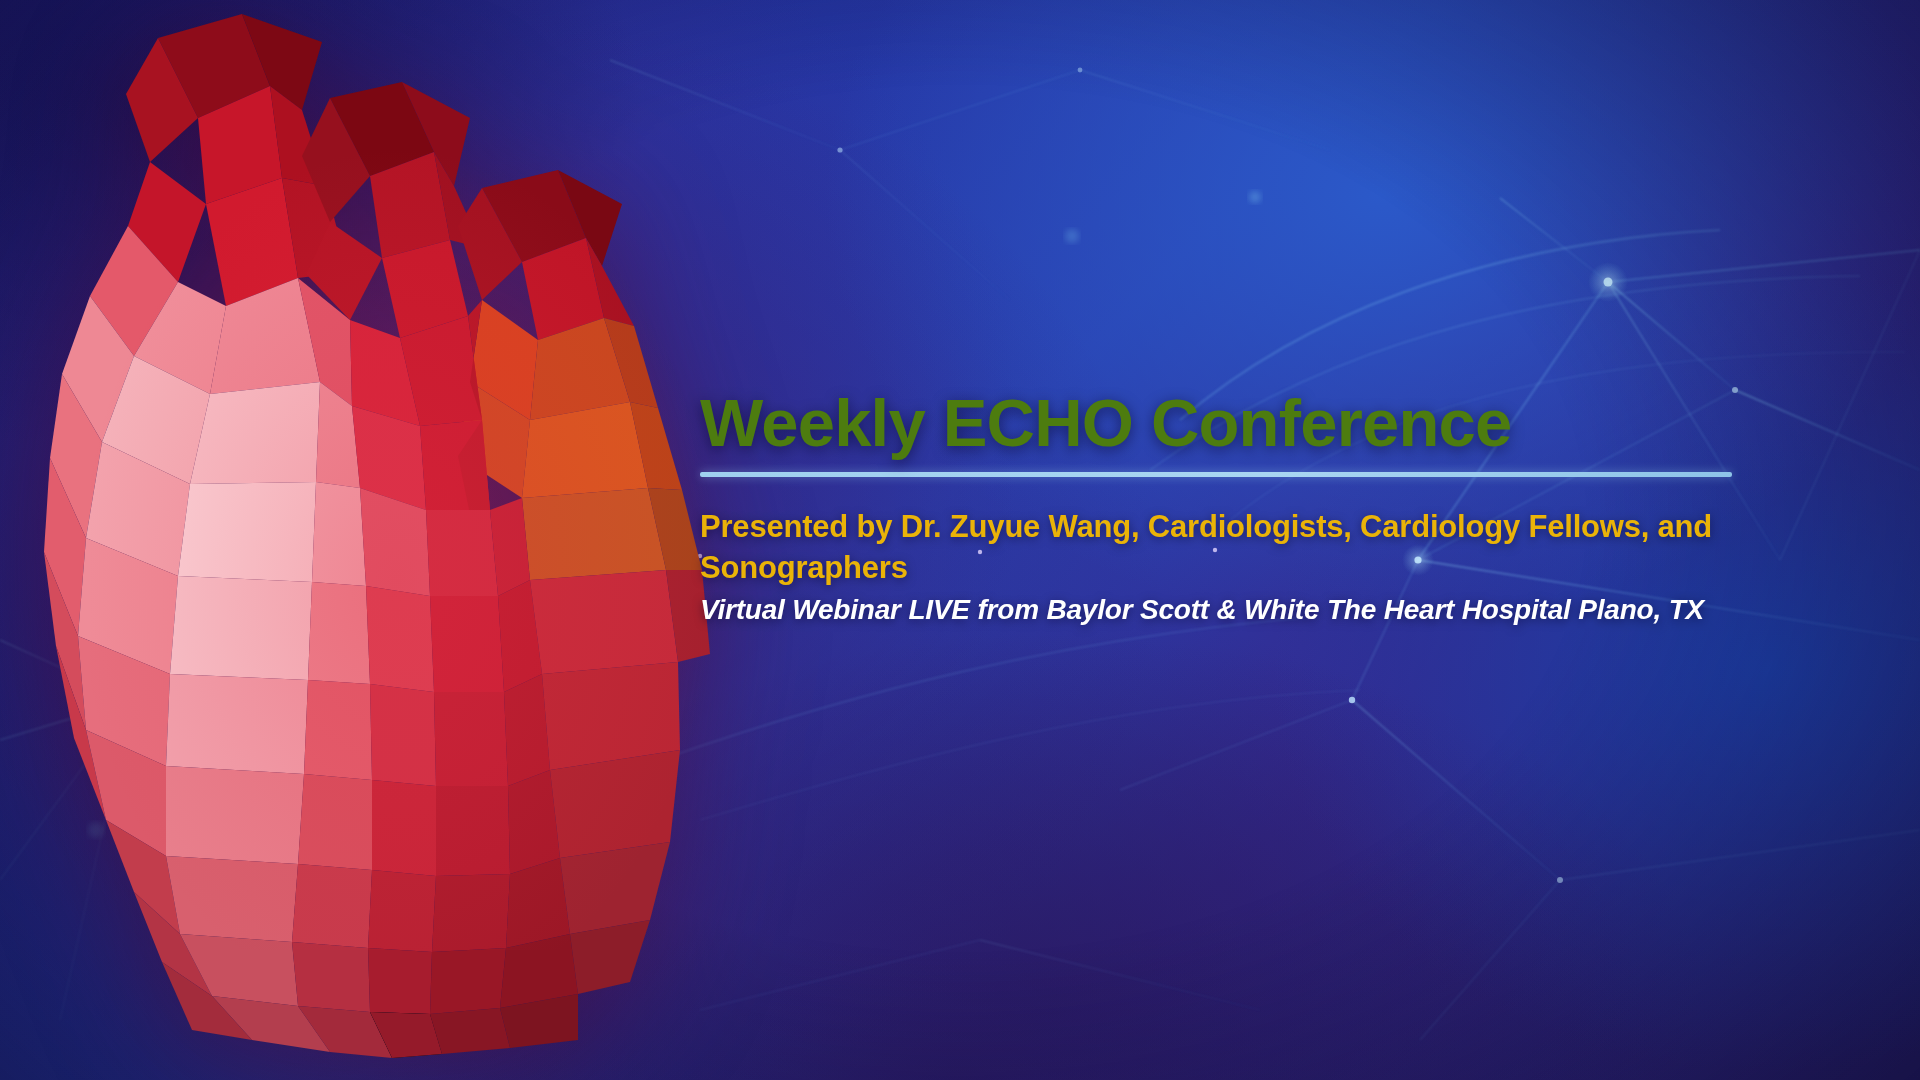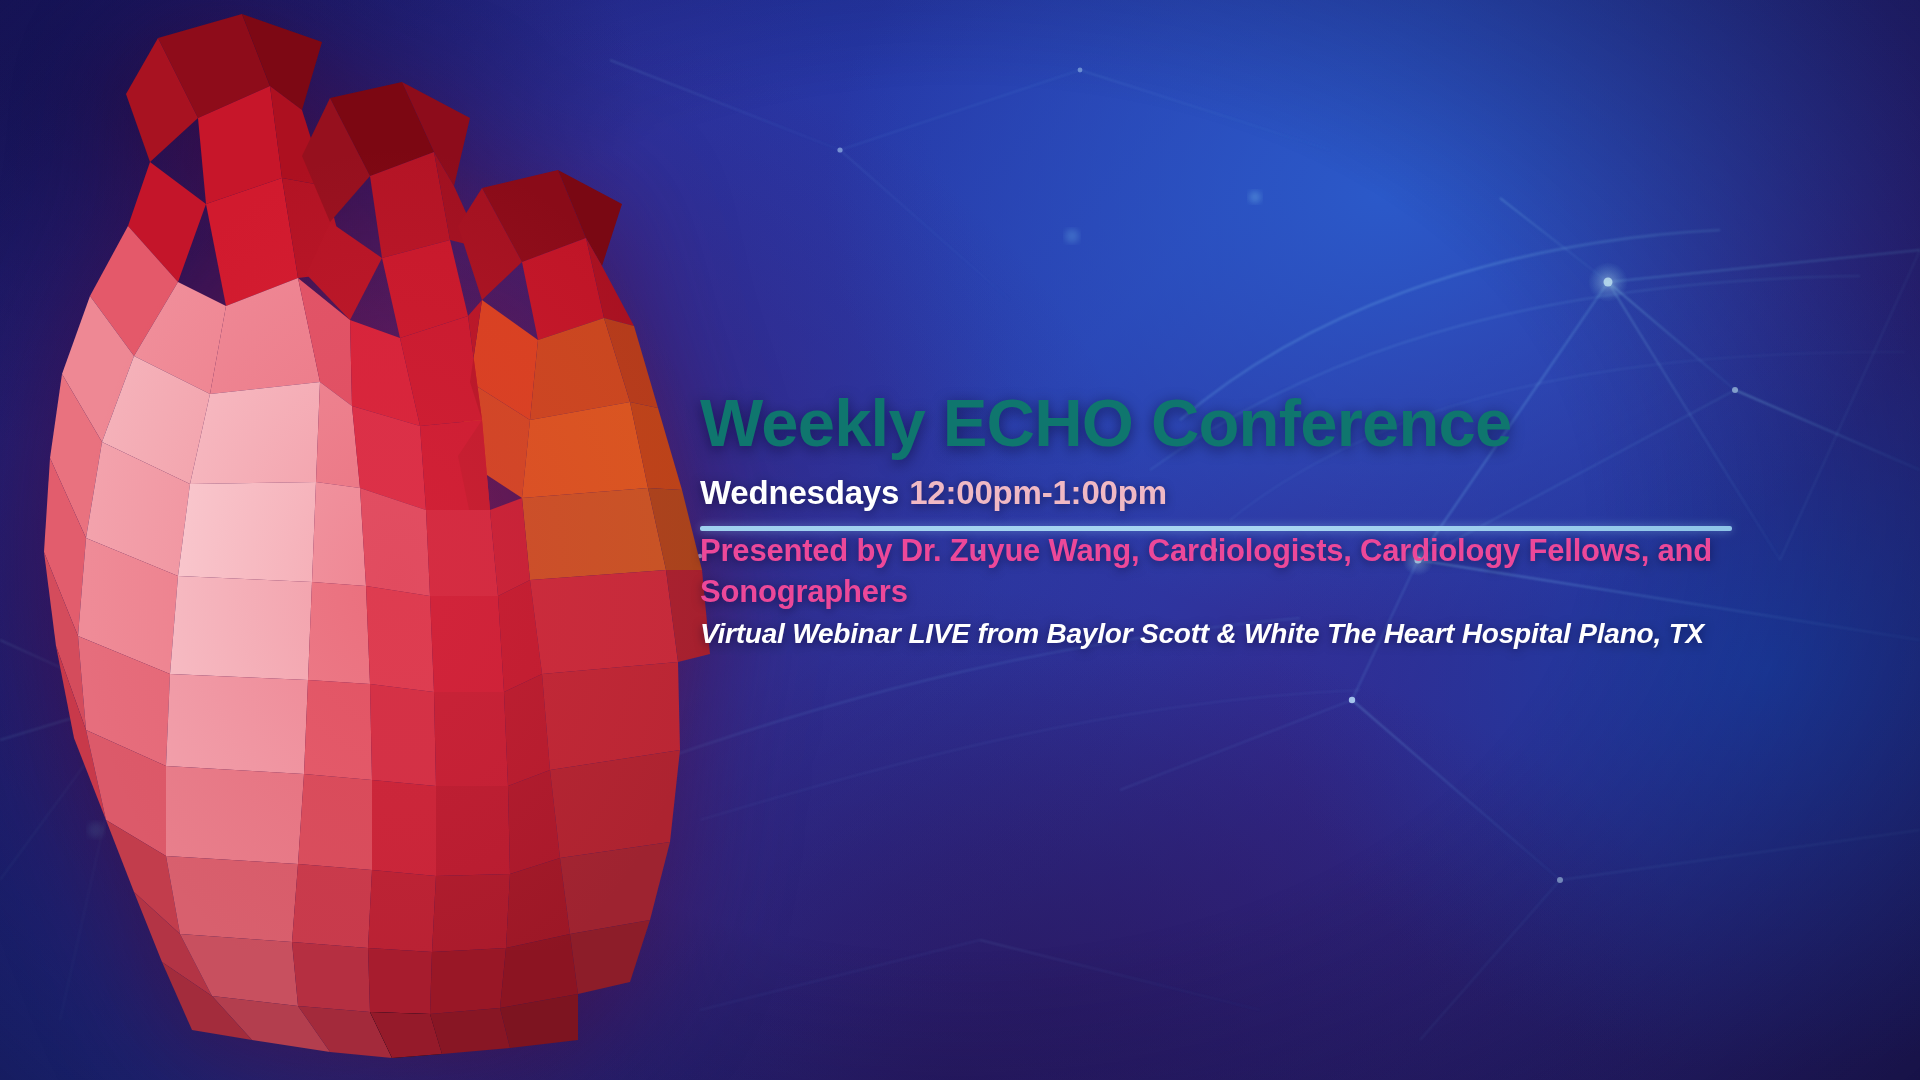--- a/index.html
+++ b/index.html
@@ -55,21 +55,21 @@
 
   
   .content {
     position:absolute;
     left:700px; top:388px;
     width:1100px;
   }
   .title {
     font-size:67px;
     font-weight:700;
-    color:#0f766e;
+    color:#4d7c0f;
     letter-spacing:-0.8px;
     line-height:1.04;
     text-shadow:0 3px 14px rgba(8,4,40,.55);
     white-space:nowrap;
   }
   .schedule {
     margin-top:16px;
     font-size:33px;
     font-weight:700;
     letter-spacing:-0.2px;
@@ -81,23 +81,24 @@
 
   .divider {
     margin-top:14px;
     width:1032px; height:5px;
     background:linear-gradient(90deg, #9fd0ef 0%, #a9d6f2 55%, #8ec4e8 100%);
     border-radius:2px;
     box-shadow:0 0 10px rgba(150,205,240,.45);
   }
 
   .presenter {
+    margin-top:30px;
     font-size:31px;
     font-weight:700;
-    color:#ec4899;
+    color:#eab308;
     line-height:1.32;
     letter-spacing:-0.2px;
     max-width:1045px;
     text-shadow:0 2px 10px rgba(8,4,40,.5);
   }
   .venue {
     margin-top:4px;
     font-size:28px;
     font-weight:700;
     font-style:italic;
@@ -311,23 +312,20 @@
         <polygon points="470,1018 548,1004 548,1050 480,1058" fill="#7d1420"></polygon>
         <polygon points="132,972 182,1006 222,1050 162,1040" fill="#a32c3c"></polygon>
       </g>
     </svg>
   </div>
 
   <div class="content">
 
     <div class="title">Weekly ECHO Conference</div>
 
-    <div class="schedule">
-      <span class="day">Wednesdays</span><span class="time">12:00pm-1:00pm</span>
-    </div>
 
     <div class="divider"></div>
 
     <div class="presenter">Presented by Dr. Zuyue Wang, Cardiologists, Cardiology Fellows, and Sonographers</div>
 
     <div class="venue">Virtual Webinar LIVE from Baylor Scott &amp; White The Heart Hospital Plano, TX</div>
   </div>
 
 </div>
 

